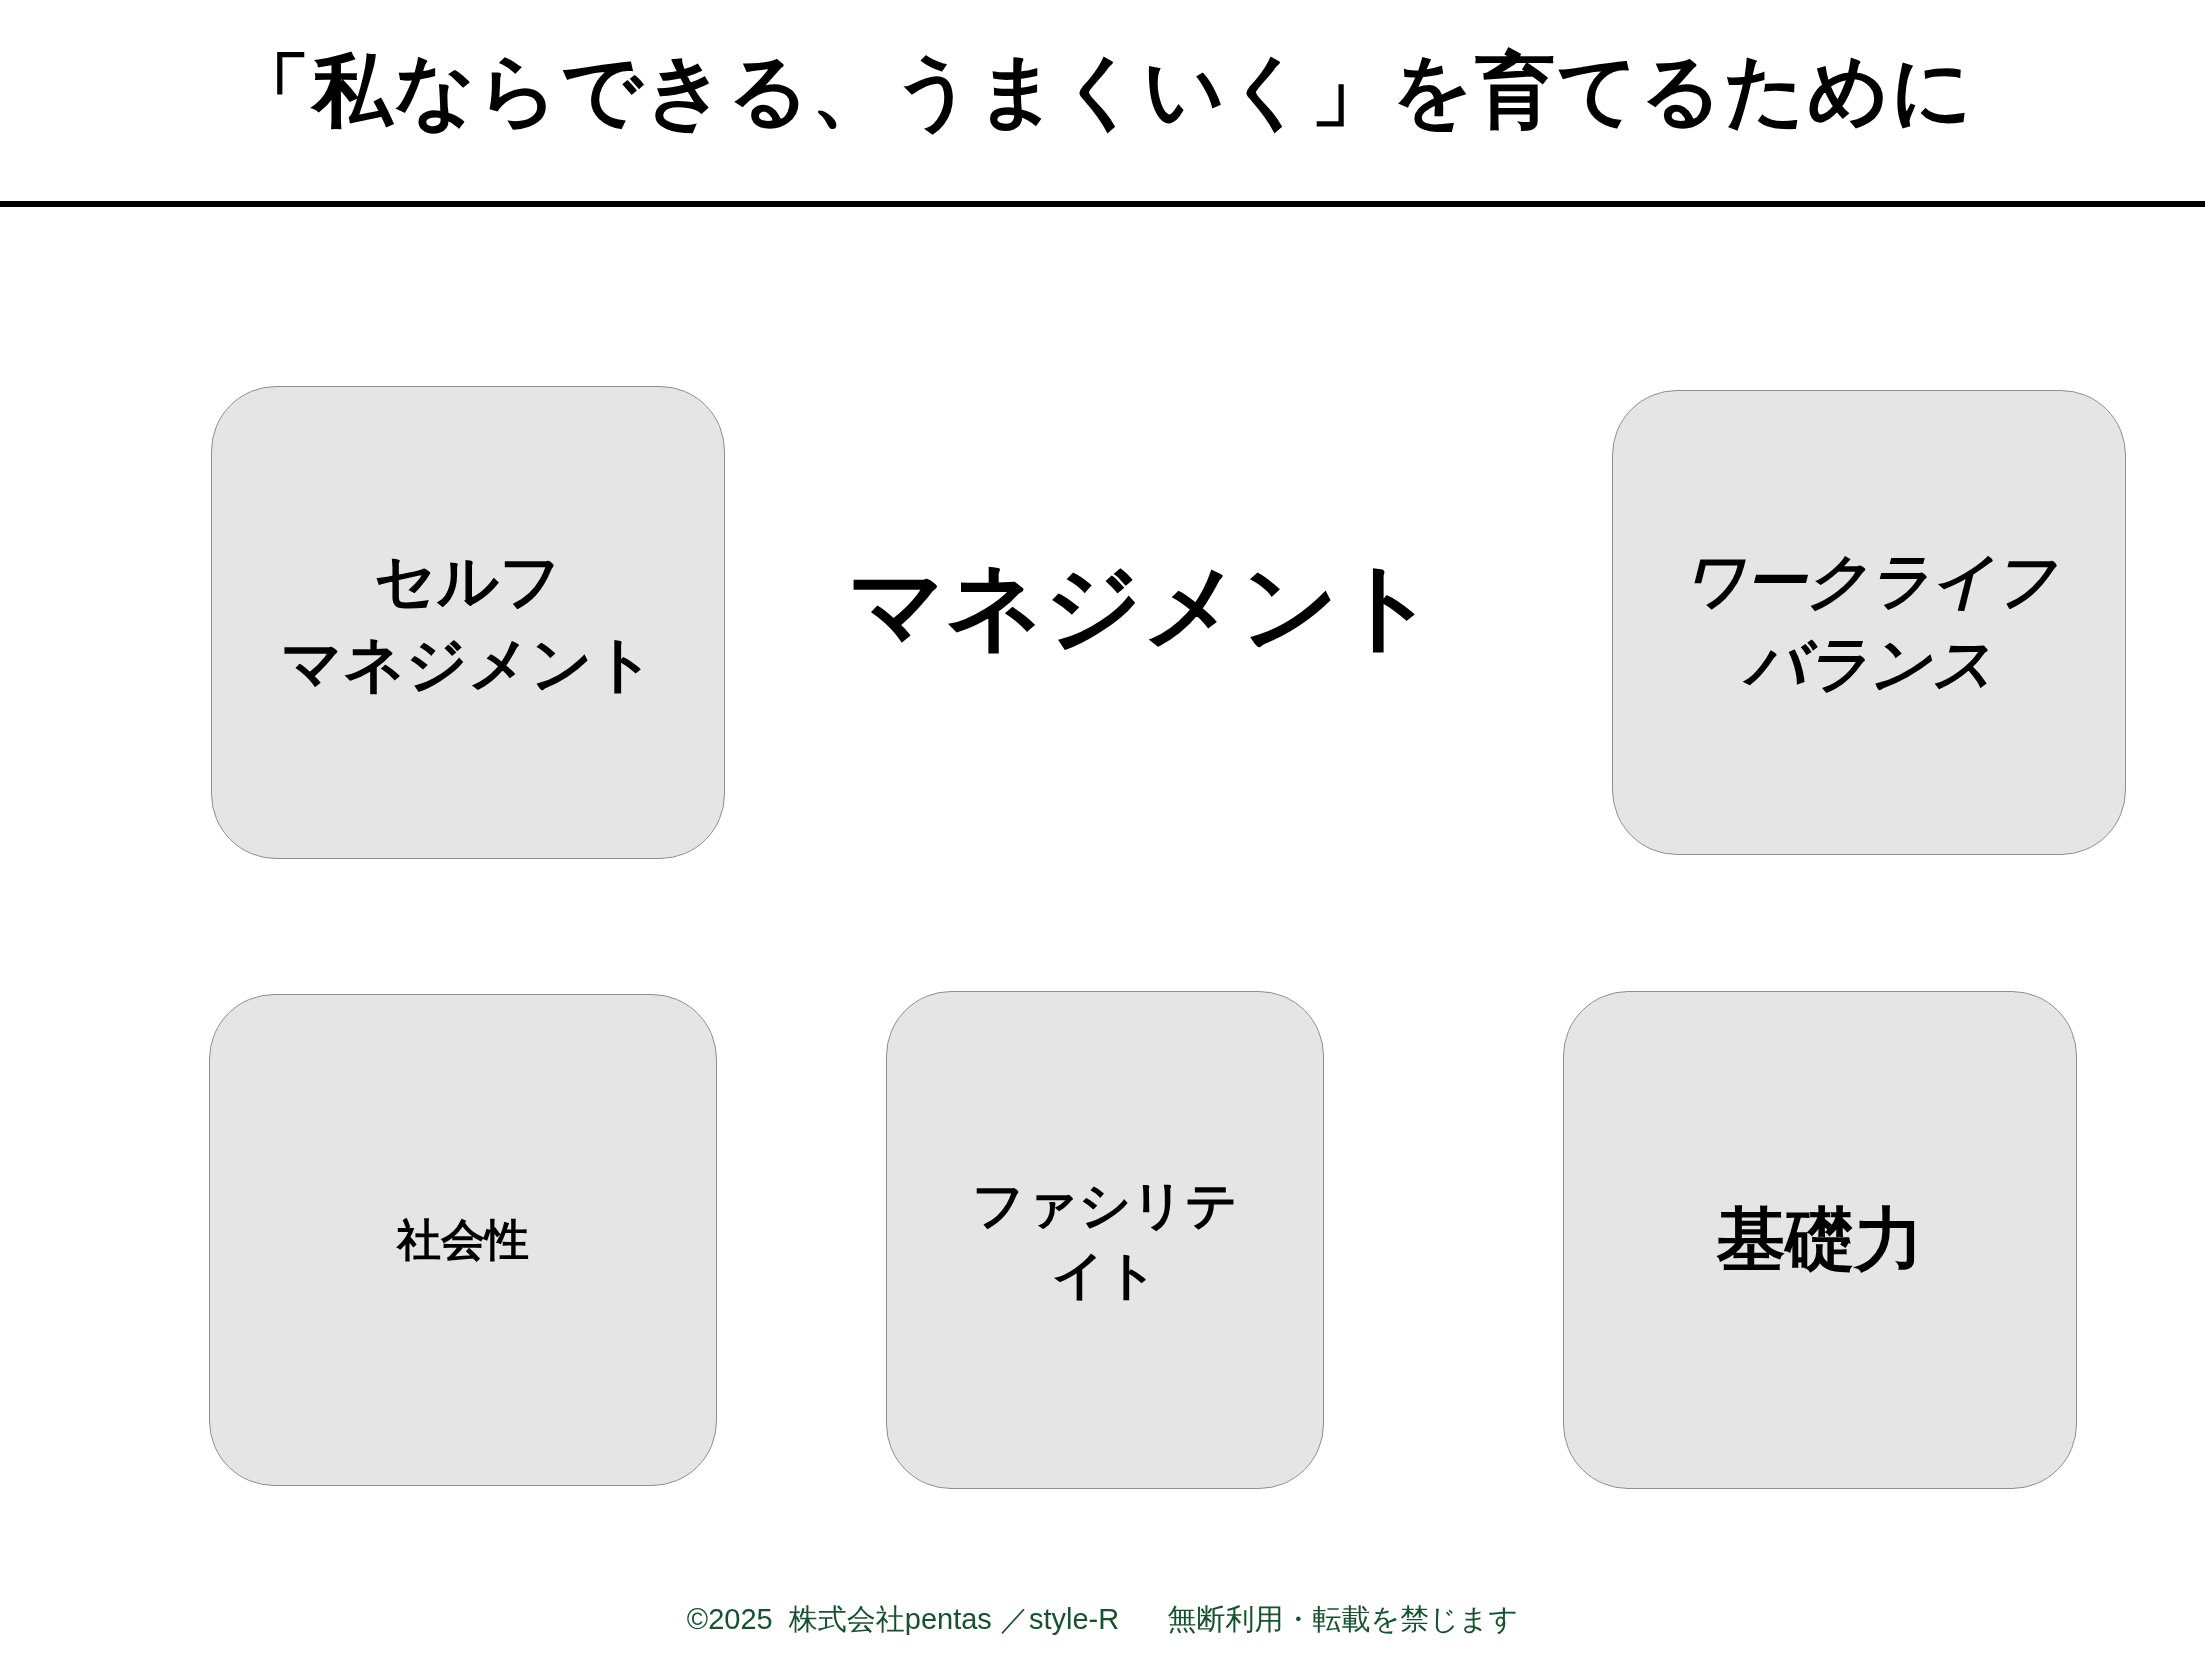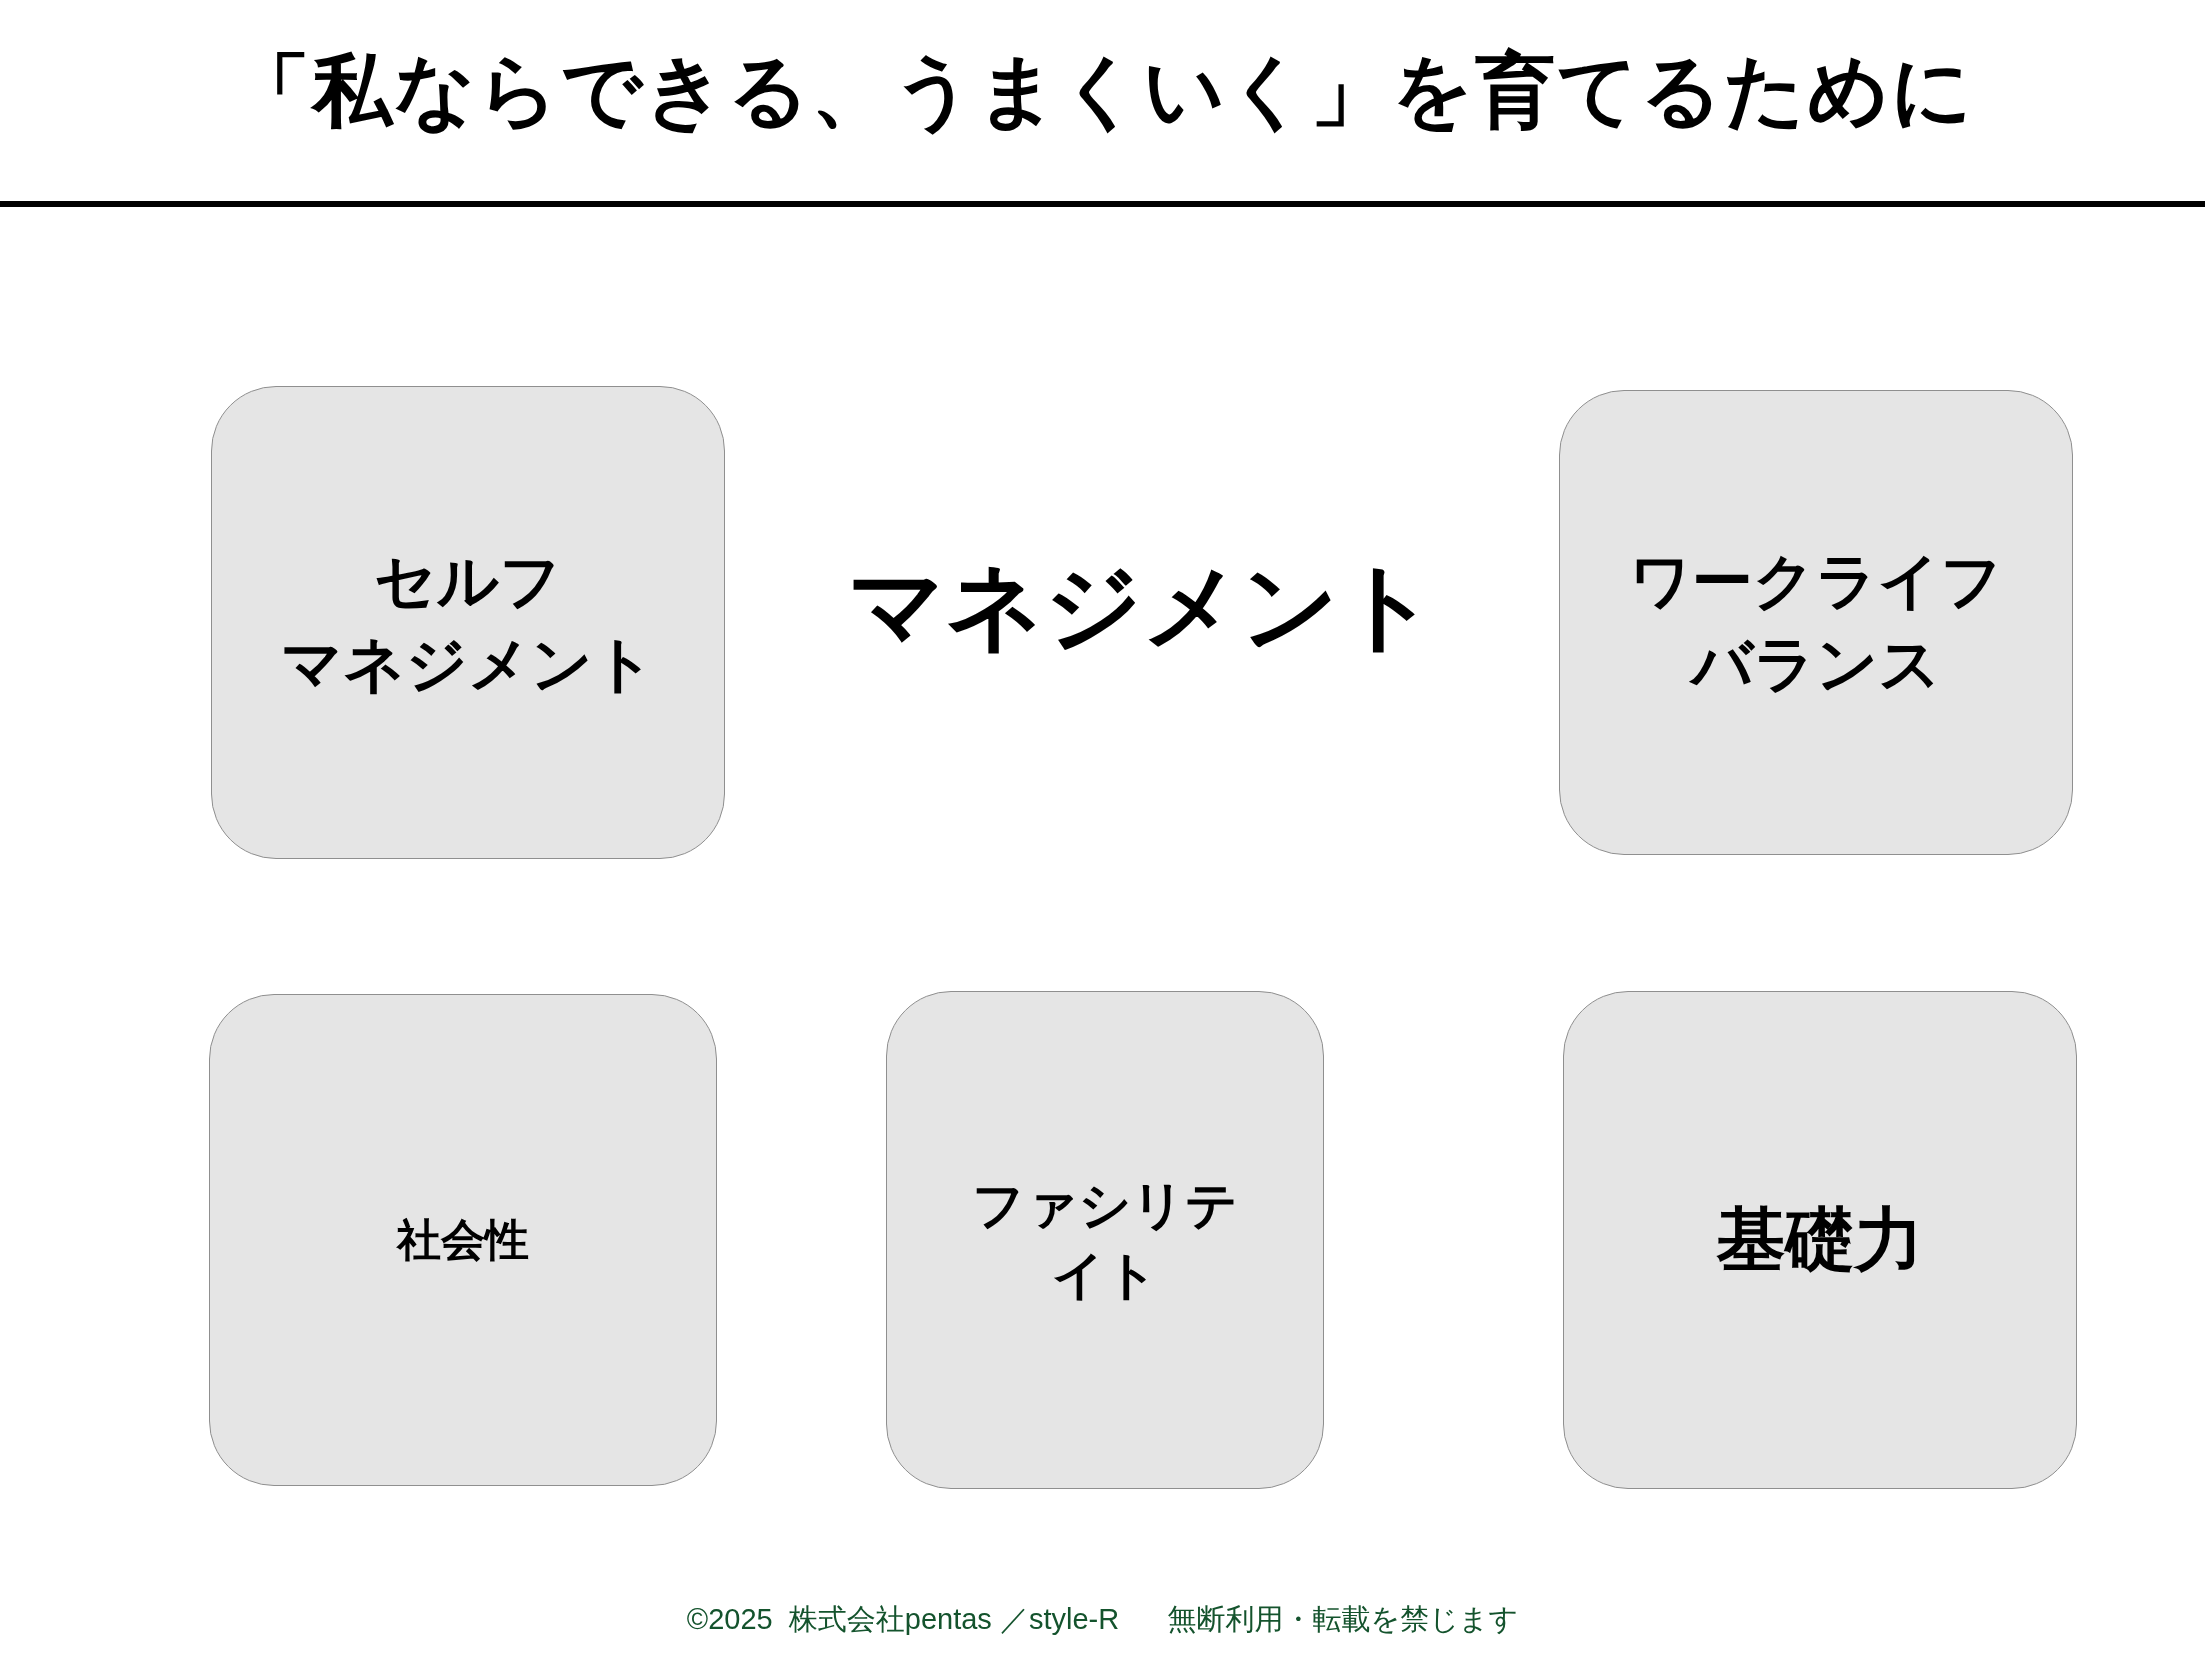--- a/index.html
+++ b/index.html
@@ -56,21 +56,21 @@
     align-items: center;
     justify-content: center;
     text-align: center;
     font-size: 61px;
     font-weight: 700;
     color: #000000;
     line-height: 1.35;
     box-sizing: border-box;
   }
   .box-tl { left: 211px;  top: 386px;  width: 514px; height: 473px; }
-  .box-tr { left: 1559px; top: 390px;  width: 514px; height: 465px; }
+  .box-tr { left: 1612px; top: 390px;  width: 514px; height: 465px; font-style: italic; }
   .box-bl { left: 209px;  top: 994px; width: 508px; height: 492px; font-size: 44px; }
   .box-bc { left: 886px; top: 991px; width: 438px; height: 498px; font-size: 52px; }
   .box-br { left: 1563px; top: 991px; width: 514px; height: 498px; font-size: 69px; }
   .footer {
     position: absolute;
     bottom: 14px;
     left: 0;
     width: 100%;
     text-align: center;
     font-size: 29px;

